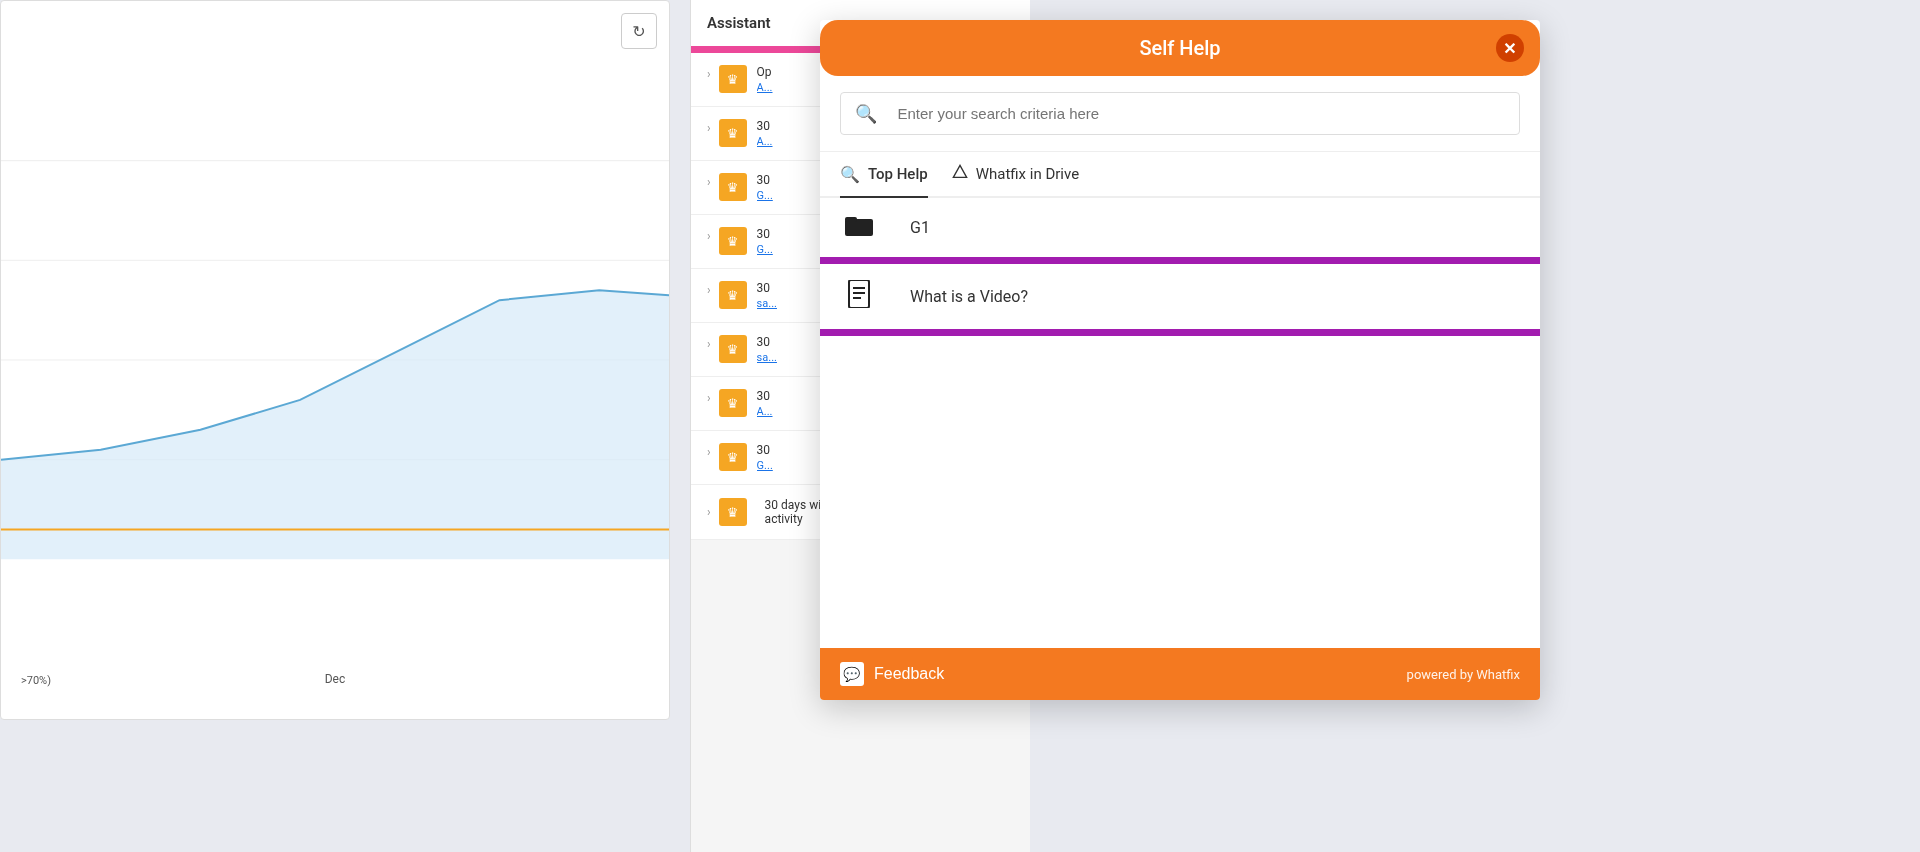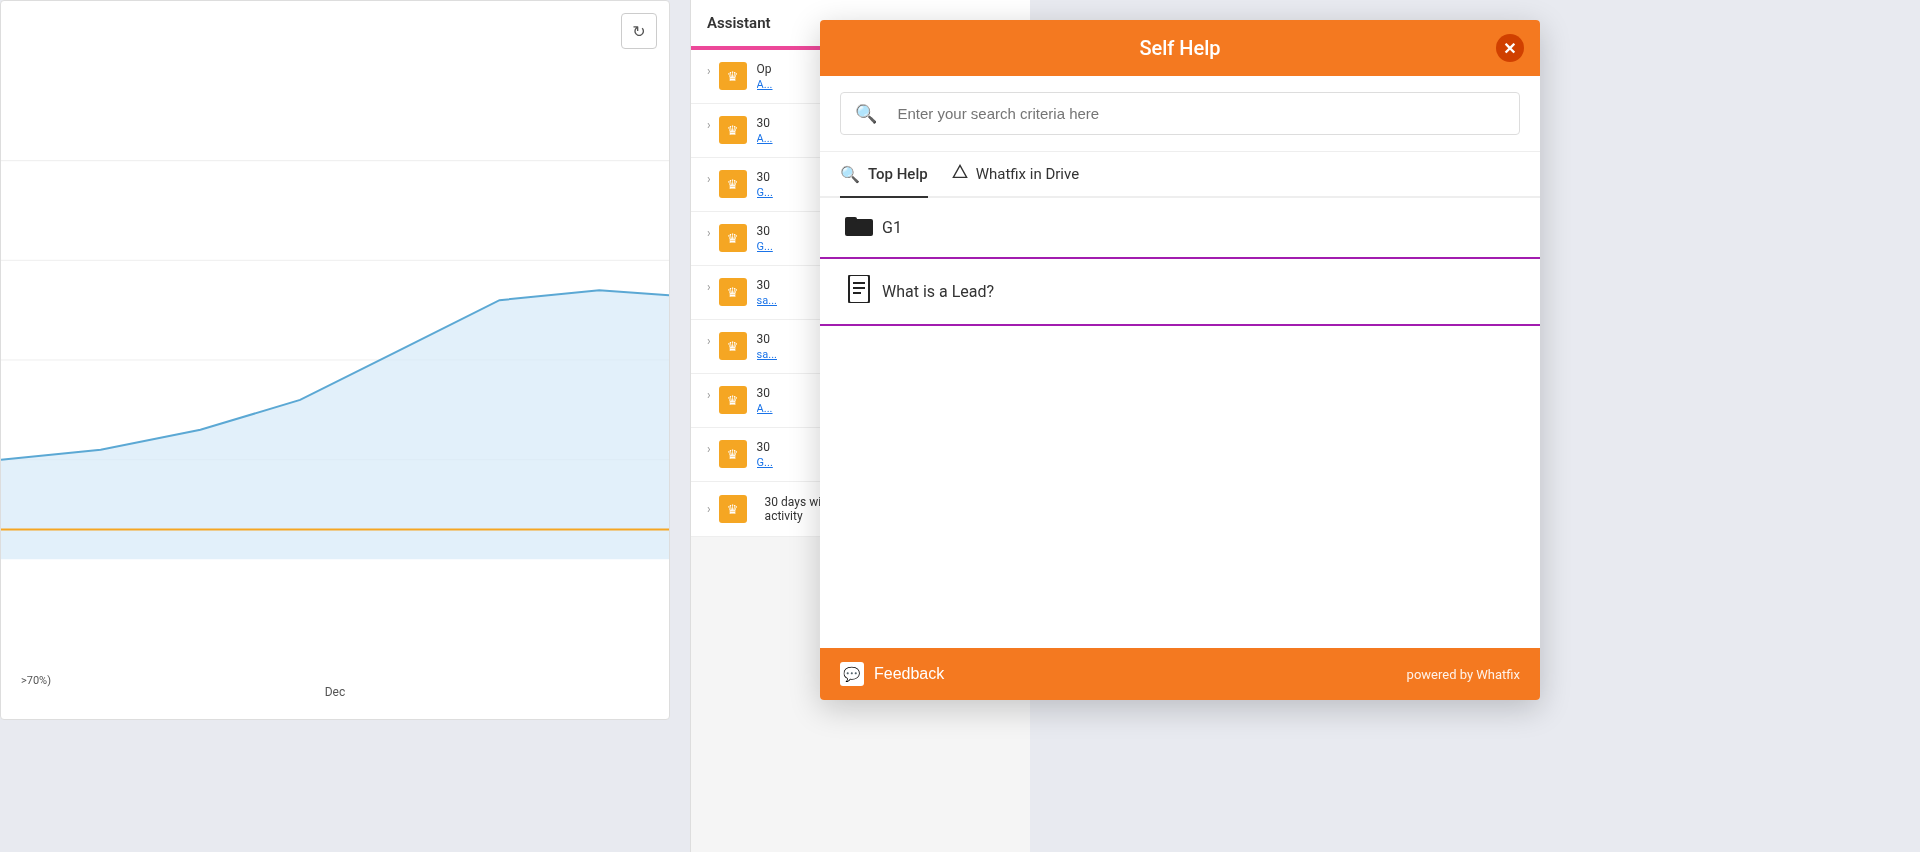--- a/index.html
+++ b/index.html
@@ -48,21 +48,21 @@
     .chart-area {
       position: absolute;
       bottom: 60px;
       left: 0;
       right: 0;
       top: 60px;
     }
 
     .chart-label-dec {
       position: absolute;
-      bottom: 20px;
+      bottom: 33px;
       left: 50%;
       transform: translateX(-50%);
       font-size: 12px;
       color: #555;
     }
 
     .chart-label-bottom {
       position: absolute;
       bottom: 32px;
       left: 20px;
@@ -81,21 +81,21 @@
       border-left: 1px solid #ddd;
       overflow: hidden;
     }
 
     .assistant-header {
       padding: 14px 16px;
       font-size: 15px;
       font-weight: 600;
       color: #333;
       background: #fff;
-      border-bottom: 4px solid #ec4899;
+      border-bottom: 7px solid #ec4899;
     }
 
     .assistant-item {
       display: flex;
       align-items: flex-start;
       padding: 12px 16px;
       border-bottom: 1px solid #eee;
       background: #fff;
       cursor: pointer;
     }
@@ -161,20 +161,21 @@
     }
 
     .self-help-header {
       background: #f47920;
       padding: 16px 20px;
       display: flex;
       align-items: center;
       justify-content: center;
       position: relative;
       flex-shrink: 0;
+      border-radius: 18px;
     }
 
     .self-help-title {
       color: #fff;
       font-size: 20px;
       font-weight: 500;
     }
 
     .self-help-close {
       position: absolute;
@@ -255,23 +256,23 @@
 
     .self-help-content {
       flex: 1;
       overflow-y: auto;
     }
 
     .content-item {
       display: flex;
       align-items: center;
       padding: 16px 24px;
-      border-bottom: 2px solid #a21caf;
-      cursor: pointer;
-      gap: 8px;
+      border-bottom: 7px solid #a21caf;
+      cursor: pointer;
+      gap: 36px;
     }
 
     .content-item-icon {
       font-size: 22px;
       color: #222;
       flex-shrink: 0;
       width: 30px;
       text-align: center;
     }
 
@@ -510,21 +511,21 @@
 
     <div class="content-item">
       <span class="content-item-icon">
         <svg width="24" height="28" viewBox="0 0 24 28">
           <rect x="2" y="0" width="20" height="28" rx="2" fill="none" stroke="#222" stroke-width="2"></rect>
           <line x1="6" y1="8" x2="18" y2="8" stroke="#222" stroke-width="2"></line>
           <line x1="6" y1="13" x2="18" y2="13" stroke="#222" stroke-width="2"></line>
           <line x1="6" y1="18" x2="14" y2="18" stroke="#222" stroke-width="2"></line>
         </svg>
       </span>
-      <span class="content-item-label">What is a Lead?</span>
+      <span class="content-item-label">What is a Video?</span>
     </div>
 
   </div>
 
   <div class="self-help-footer">
     <button class="feedback-btn">
       <div class="feedback-icon">💬</div>
       <span>Feedback</span>
     </button>
     <span class="powered-by">powered by Whatfix</span>

